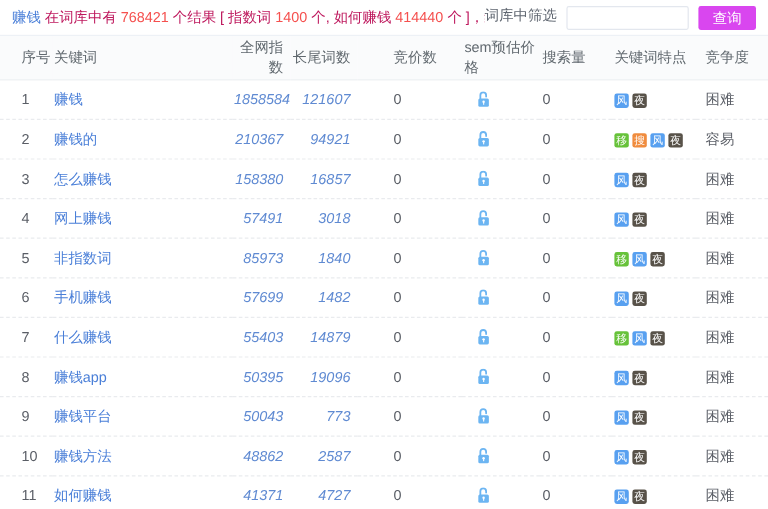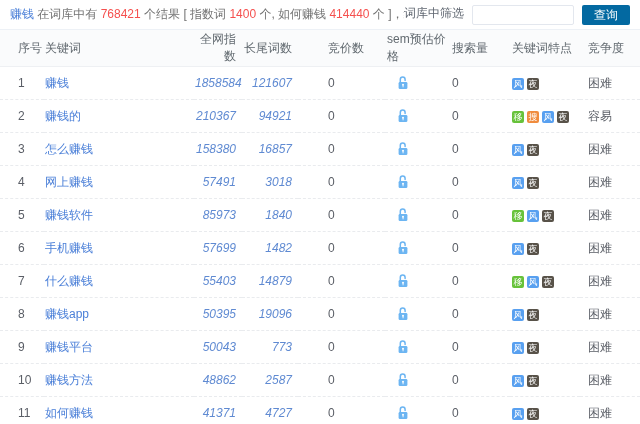--- a/index.html
+++ b/index.html
@@ -2,28 +2,28 @@
 <html><head>
 <meta charset="utf-8">
 <style>
   html,body{margin:0;padding:0;width:640px;height:424px;overflow:hidden;
     background:#fff;font-family:"Liberation Sans","DejaVu Sans",sans-serif;}
   *{box-sizing:border-box;}
   
   .topbar{height:30px;display:flex;align-items:center;padding:0 10px;
     background:#fff;border-bottom:1px solid #edf1f6;}
   .summary{flex:1;font-size:12px;color:#333;white-space:nowrap;overflow:hidden;}
-  .summary .plain{color:#737373;}
+  .summary .plain{color:#be185d;}
   .summary .accent{color:#f5504e;}
   .summary .kwlink{color:#4a7fd8;cursor:pointer;}
   .filter{display:flex;align-items:flex-start;}
   .filter-label{font-size:12px;color:#5f6670;margin-right:8px;}
   .filter-input{width:102px;height:20px;border:1px solid #e3e7ee;border-radius:2px;
     font-size:12px;padding:0 6px;outline:none;color:#333;margin-right:8px;}
-  .search-btn{width:48px;height:20px;background:#0369a1;color:#fff;border:none;
+  .search-btn{width:48px;height:20px;background:#d946ef;color:#fff;border:none;
     border-radius:2px;font-size:12px;line-height:20px;text-align:center;cursor:pointer;padding:0;}
   
   table{width:640px;border-collapse:collapse;table-layout:fixed;font-size:12px;}
   thead th{height:30px;background:#fafbfc;color:#61696f;font-weight:normal;
     text-align:left;border-bottom:1px solid #eef0f3;}
   tbody td{height:33px;border-bottom:1px dashed #e9ebee;color:#5a5e66;}
   th:nth-child(1),td:nth-child(1){padding-left:18px;}
   th:nth-child(3),td:nth-child(3),th:nth-child(4),td:nth-child(4){text-align:right;padding-right:6px;}
   th:nth-child(5),td:nth-child(5){padding-left:30px;}
   th:nth-child(6){padding-left:2px;}
@@ -135,21 +135,21 @@
             <rect x="1.6" y="6" width="8.8" height="7" rx="1.3" fill="#6cb5f2"></rect>
             <circle cx="6" cy="8.8" r="1" fill="#fff"></circle>
             <rect x="5.6" y="9.2" width="0.9" height="2.1" fill="#fff"></rect>
           </svg></td>
         <td><span class="zero">0</span></td>
         <td><span class="badge" style="background: rgb(88, 160, 240);">风</span><span class="badge" style="background: rgb(88, 82, 73);">夜</span></td>
         <td><span>困难</span></td>
       </tr>
       <tr>
         <td>5</td>
-        <td><a class="kw">赚钱软件</a></td>
+        <td><a class="kw">非指数词</a></td>
         <td><a class="num">85973</a></td>
         <td><a class="num">1840</a></td>
         <td><span class="zero">0</span></td>
         <td><svg class="lock" width="12" height="14" viewBox="0 0 12 14">
             <path d="M3.3 6.2 V3.4 a2.4 2.4 0 0 1 4.8 0 V4.4" fill="none" stroke="#6cb5f2" stroke-width="1.5" stroke-linecap="round"></path>
             <rect x="1.6" y="6" width="8.8" height="7" rx="1.3" fill="#6cb5f2"></rect>
             <circle cx="6" cy="8.8" r="1" fill="#fff"></circle>
             <rect x="5.6" y="9.2" width="0.9" height="2.1" fill="#fff"></rect>
           </svg></td>
         <td><span class="zero">0</span></td>

